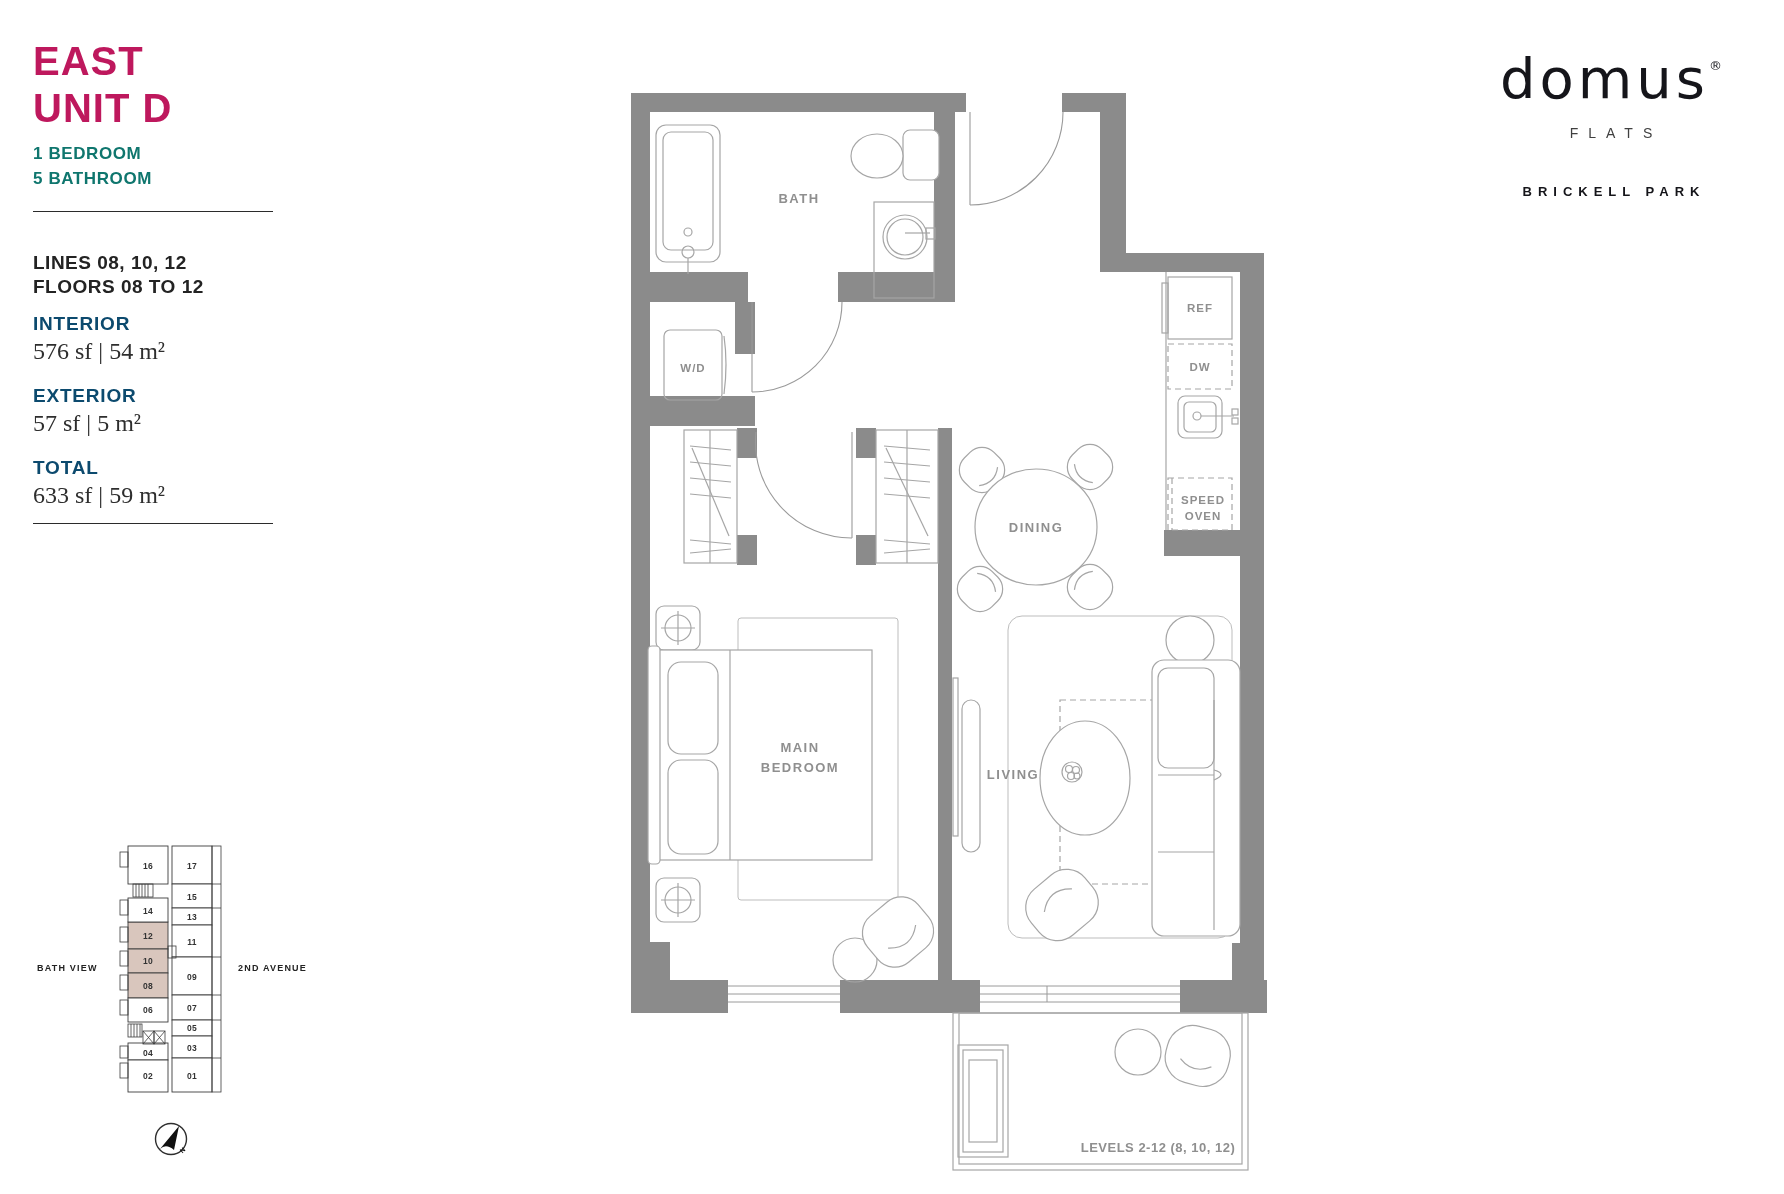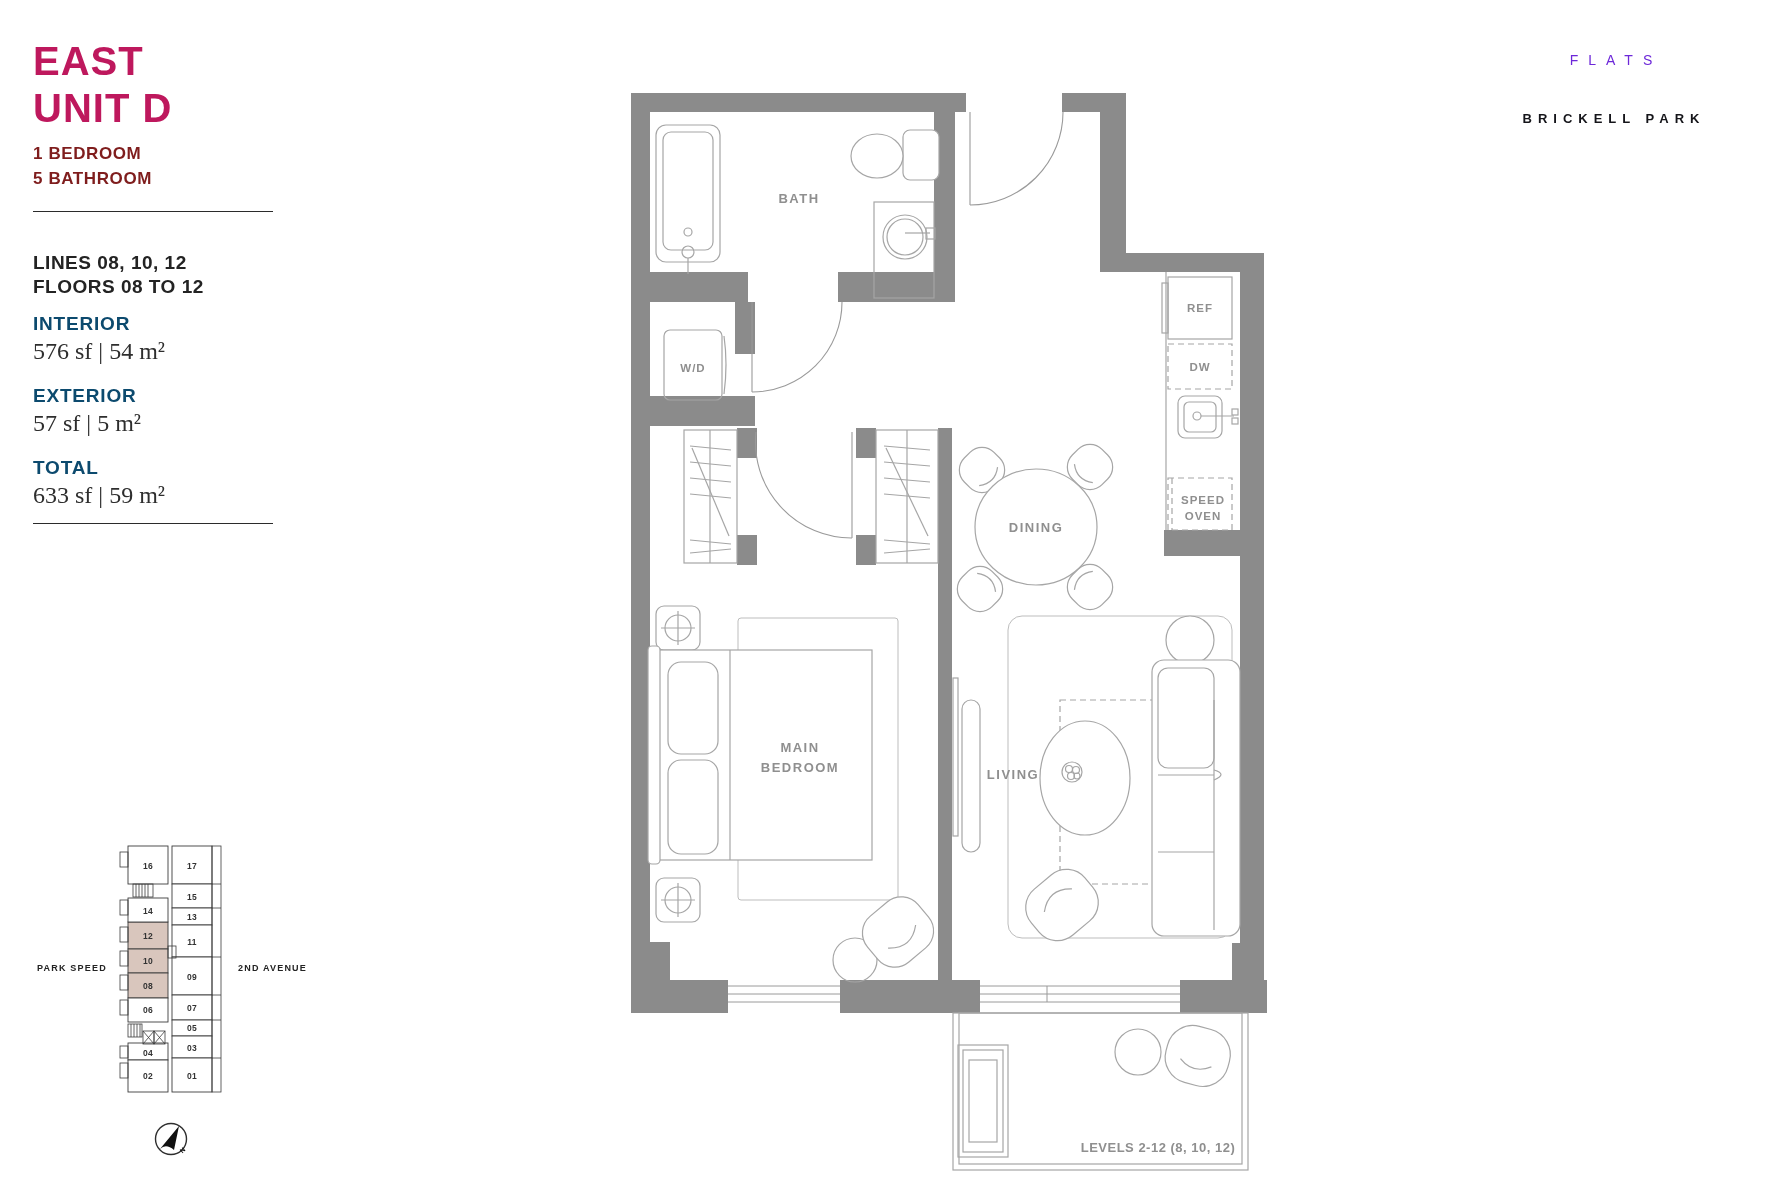--- a/index.html
+++ b/index.html
@@ -3,33 +3,33 @@
 <meta charset="utf-8">
 <style>
   html,body{margin:0;padding:0;background:#ffffff;}
   body{width:1784px;height:1194px;position:relative;overflow:hidden;
        font-family:"Liberation Sans",sans-serif;color:#232323;}
   .abs{position:absolute;}
 
   
   .title{left:33px;top:38px;font-size:40px;line-height:47px;font-weight:700;
          letter-spacing:1px;color:#be185d;}
-  .spec{font-size:17px;font-weight:700;letter-spacing:.6px;color:#7f1d1d;}
+  .spec{font-size:17px;font-weight:700;letter-spacing:.6px;color:#0f766e;}
   .rule{left:33px;width:240px;border-top:1.5px solid #2b2b2b;height:0;}
   .linehead{font-size:19px;font-weight:700;letter-spacing:.5px;color:#232323;margin-top:12px;}
   .areahead{font-size:19px;font-weight:700;letter-spacing:.8px;color:#0c4a6e;}
   .areaval{font-family:"Liberation Serif",serif;font-size:24px;color:#2e2e2e;}
 
   
   .logoBox{left:1451px;top:36px;width:320px;text-align:center;}
   .brand{font-family:"DejaVu Sans",sans-serif;font-size:56px;font-weight:500;
          letter-spacing:4px;color:#15151a;line-height:60px;}
   .brand sup{font-size:13px;vertical-align:28px;letter-spacing:0;}
   .flats{margin-top:16px;font-size:14px;font-weight:500;letter-spacing:10px;
-         color:#6d28d9;text-indent:10px;}
+         color:#404040;text-indent:10px;}
   .project{margin-top:43px;font-size:13px;font-weight:700;letter-spacing:6px;
            color:#15151a;text-indent:6px;}
 
   
   .street{font-size:9px;font-weight:700;letter-spacing:1.2px;color:#232323;}
 
   
   .rlabel{font-family:"Liberation Sans",sans-serif;font-size:13px;font-weight:600;
           fill:#8f8f8f;letter-spacing:1.5px;text-anchor:middle;}
   .slabel{font-family:"Liberation Sans",sans-serif;font-size:11.5px;font-weight:600;
@@ -59,20 +59,21 @@
 <div class="abs linehead" style="left:33px;top:264px">FLOORS 08 TO 12</div>
 <div class="abs areahead" style="left:33px;top:313px">INTERIOR</div>
 <div class="abs areaval" style="left:33px;top:338px">576 sf | 54 m²</div>
 <div class="abs areahead" style="left:33px;top:385px">EXTERIOR</div>
 <div class="abs areaval" style="left:33px;top:410px">57 sf | 5 m²</div>
 <div class="abs areahead" style="left:33px;top:457px">TOTAL</div>
 <div class="abs areaval" style="left:33px;top:482px">633 sf | 59 m²</div>
 <div class="abs rule" style="top:523px"></div>
 
 <div class="abs logoBox">
+  <div class="brand"><span>domus</span><sup>®</sup></div>
   <div class="flats">FLATS</div>
   <div class="project">BRICKELL PARK</div>
 </div>
 
 <svg class="abs" style="left:590px;top:60px" width="700" height="1120" viewBox="590 60 700 1120">
 
   <g fill="#8b8b8b">
     <rect x="631" y="93" width="335" height="19"></rect>
     <rect x="1062" y="93" width="64" height="19"></rect>
     <rect x="631" y="93" width="19" height="890"></rect>
@@ -402,14 +403,14 @@
     <text class="kp-num" x="192" y="1079">01</text>
   </g>
 
   <g>
     <circle cx="171" cy="1139" r="15.5" fill="none" stroke="#2e2e2e" stroke-width="1.4"></circle>
     <path d="M 160,1149 L 179,1126 L 174,1150 Q 166,1143 160,1149 Z" fill="#111"></path>
     <text x="181" y="1154" font-size="6.5" font-weight="700" fill="#111" transform="rotate(-45 181 1152)">N</text>
   </g>
 </svg>
 
-<div class="abs street" style="left:37px;top:963px">PARK SPEED</div>
+<div class="abs street" style="left:37px;top:963px">BATH VIEW</div>
 <div class="abs street" style="left:238px;top:963px">2ND AVENUE</div>
 
 </body></html>

